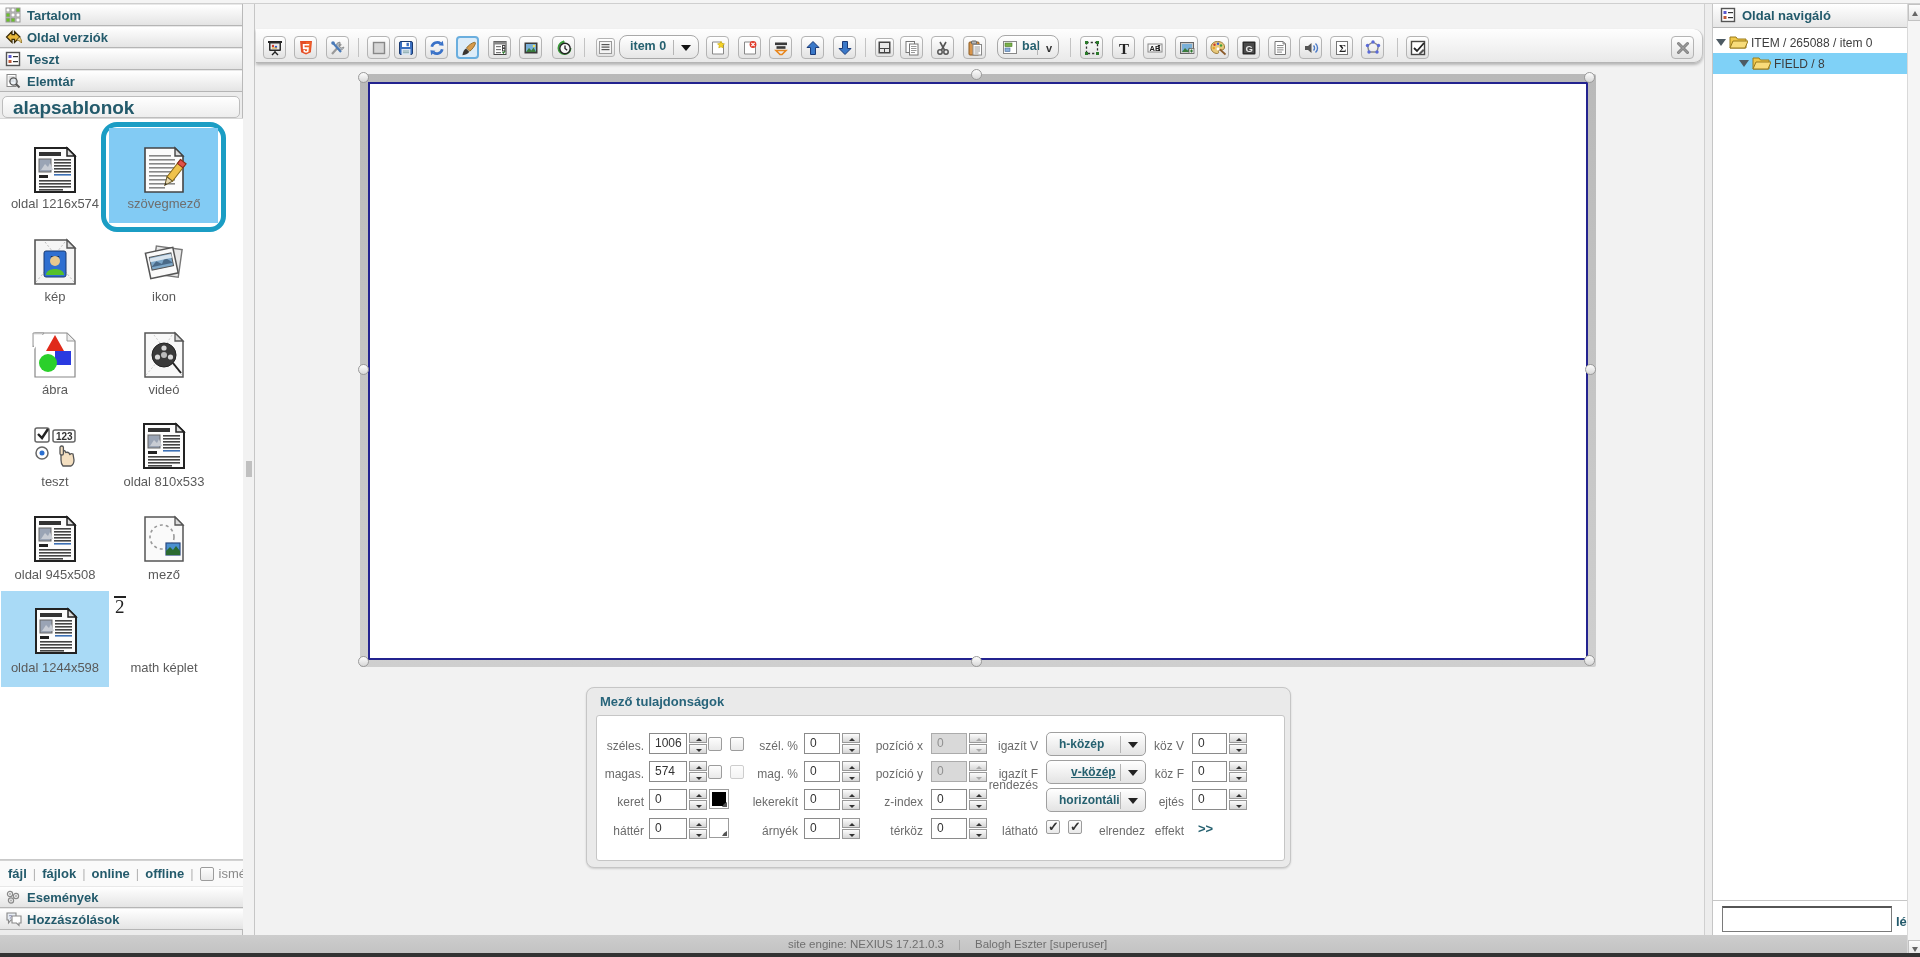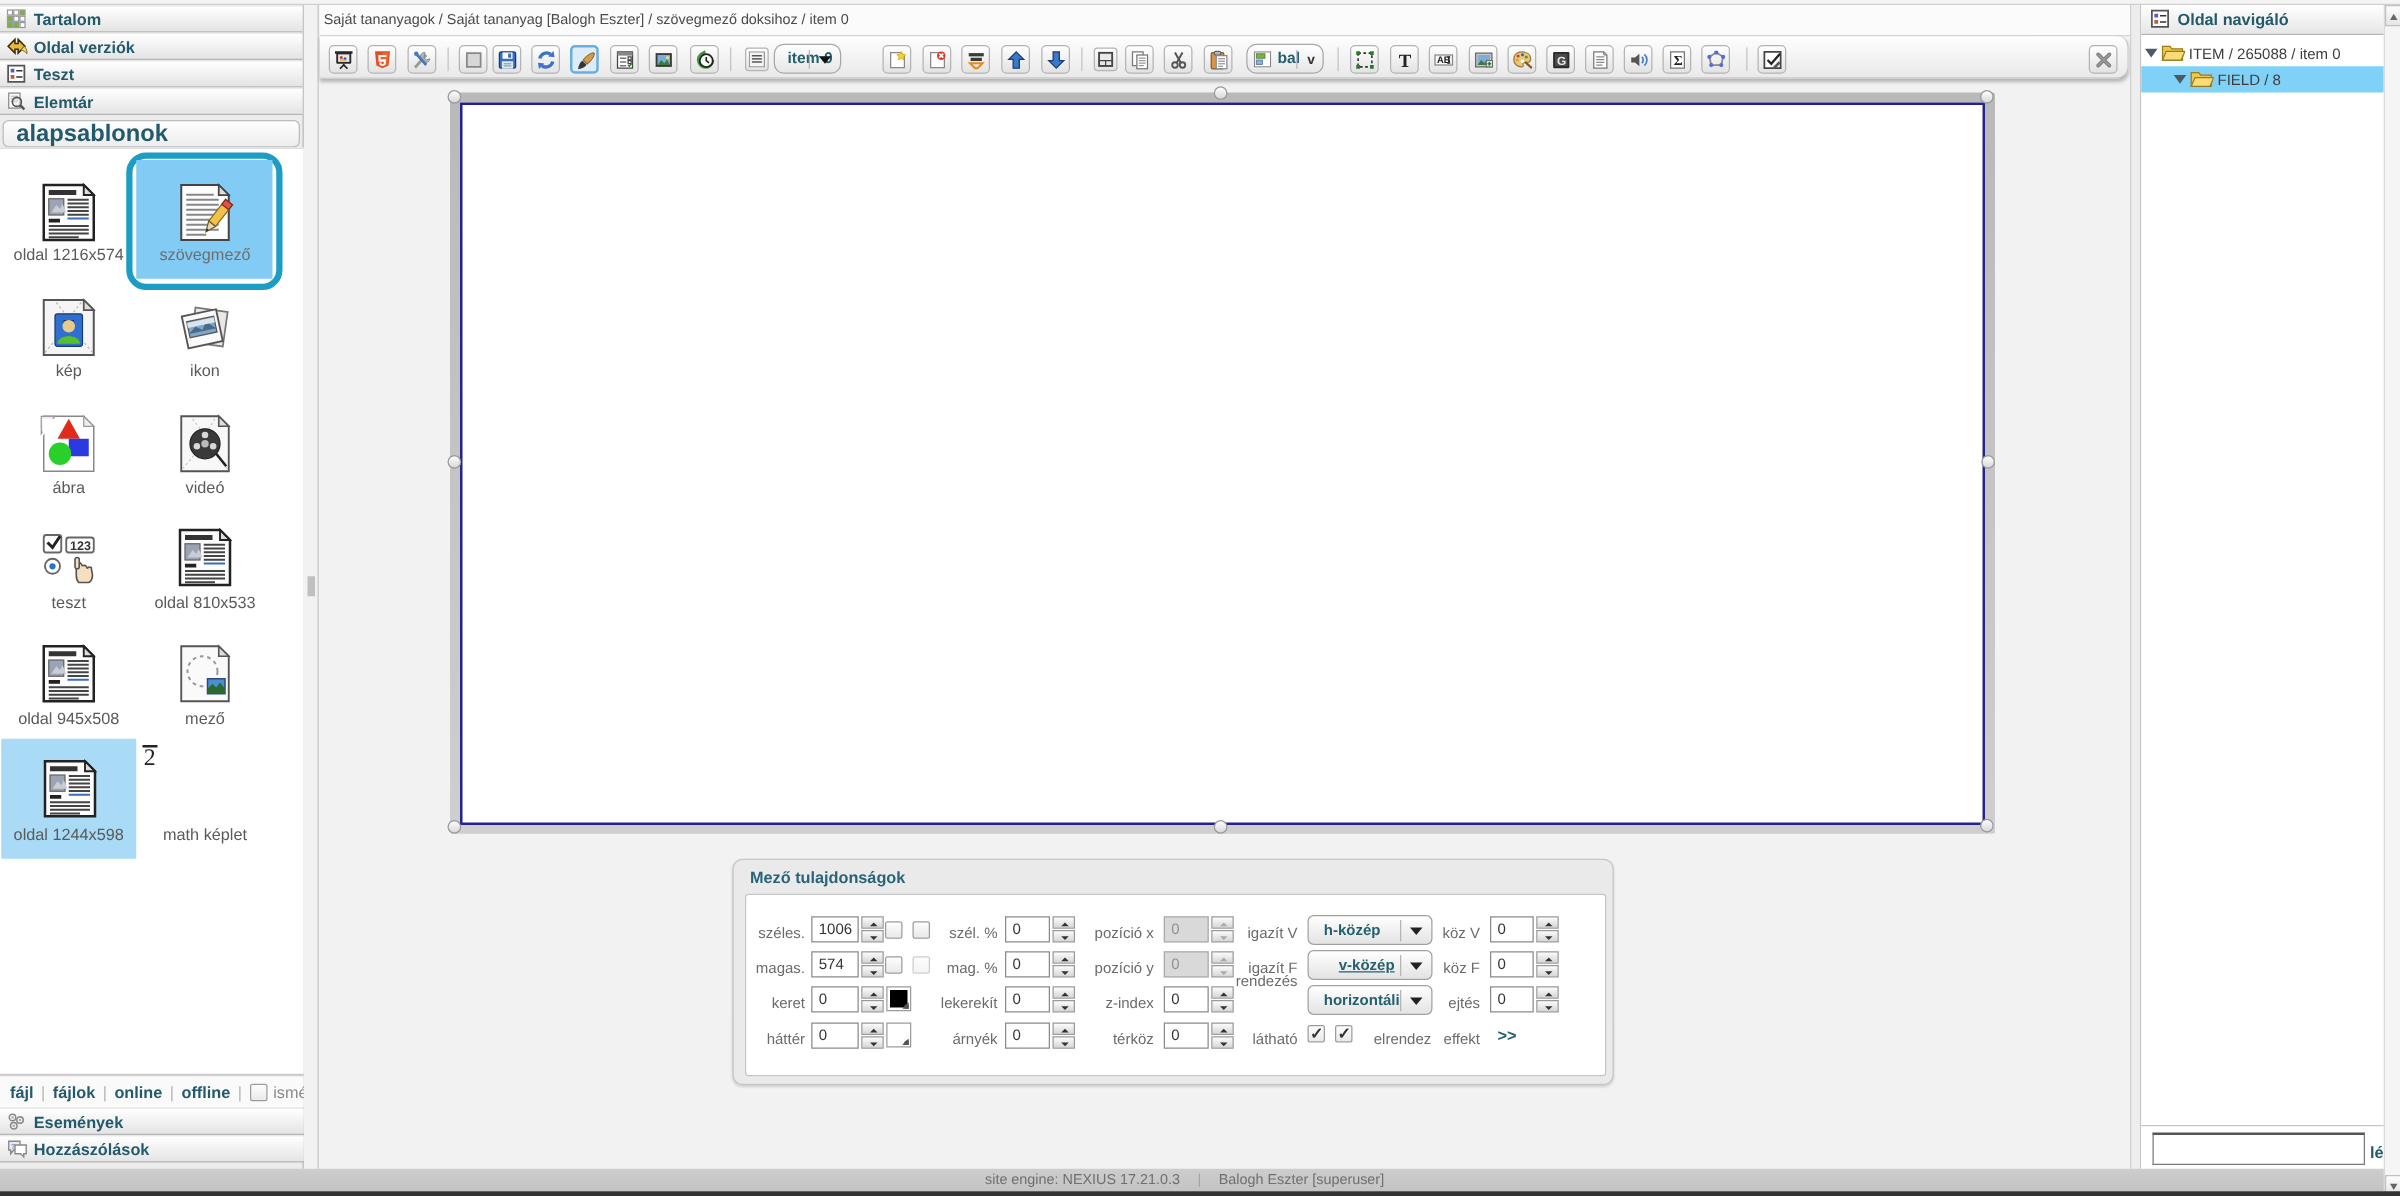--- a/index.html
+++ b/index.html
@@ -374,21 +374,20 @@
         </svg></span>
       <span class="t">Hozzászólások</span>
     </div>
 </div>
 
 <div id="ldiv">
     <div class="grip"></div>
   </div>
 
 <div id="main">
-  <div id="crumb">Saját tananyagok / Saját tananyag [Balogh Eszter] / szövegmező doksihoz / item 0</div>
   <div id="toolbar">
     <div class="tbtn" style="left:7px;">
         <svg width="16" height="16" viewBox="0 0 16 16">
           <rect x="1" y="1" width="14" height="2" fill="#222"></rect>
           <rect x="2" y="2" width="12" height="9" rx="1" fill="#2a2a2a"></rect>
           <rect x="3.5" y="3.5" width="9" height="6" fill="#e8e8e8"></rect>
           <circle cx="6" cy="6" r="1.2" fill="#d03a2a"></circle>
           <circle cx="9" cy="7" r="1.2" fill="#2a5ad0"></circle>
           <rect x="5" y="7.5" width="5" height="1" fill="#e0a020"></rect>
           <path d="M8 11 v2 M5 15 l3-3 3 3" stroke="#222" stroke-width="1.4" fill="none"></path>
@@ -475,21 +474,21 @@
     <div class="tbtn small" style="left:340px;">
         <svg width="13" height="13" viewBox="0 0 13 13" style="left:2px;top:2px;">
           <rect x="0.5" y="0.5" width="12" height="12" fill="#f4f4f4" stroke="#999"></rect>
           <g fill="#555">
             <rect x="2.5" y="3" width="8" height="1.2"></rect>
             <rect x="2.5" y="5.5" width="8" height="1.2"></rect>
             <rect x="2.5" y="8" width="8" height="1.2"></rect>
           </g>
         </svg>
       </div>
-    <div class="tdd" style="left:363px;width:54px;">
+    <div class="tdd" style="left:363px;width:80px;">
         <span style="position:absolute;left:10px;top:3px;">item 0</span>
         <span style="position:absolute;right:24px;top:4px;width:1px;height:15px;background:#b5b5b5;"></span>
         <span style="position:absolute;right:7px;top:9px;border:5px solid transparent;border-top:6px solid #111;border-bottom:none;"></span>
       </div>
     <div class="tbtn" style="left:450px;">
         <svg width="16" height="16" viewBox="0 0 16 16">
           <path d="M2.5 2 h8 l3 3 v9 h-11 z" fill="#fff" stroke="#888"></path>
           <path d="M10.5 2 l3 3 h-3 z" fill="#ddd" stroke="#888" stroke-width=".8"></path>
           <path d="M11 1.2 l1.1 2.2 2.4.4 -1.7 1.7 .4 2.4 -2.2-1.1 -2.2 1.1 .4-2.4 -1.7-1.7 2.4-.4 z" fill="#f5d327" stroke="#c8a80a" stroke-width=".6"></path>
         </svg>

